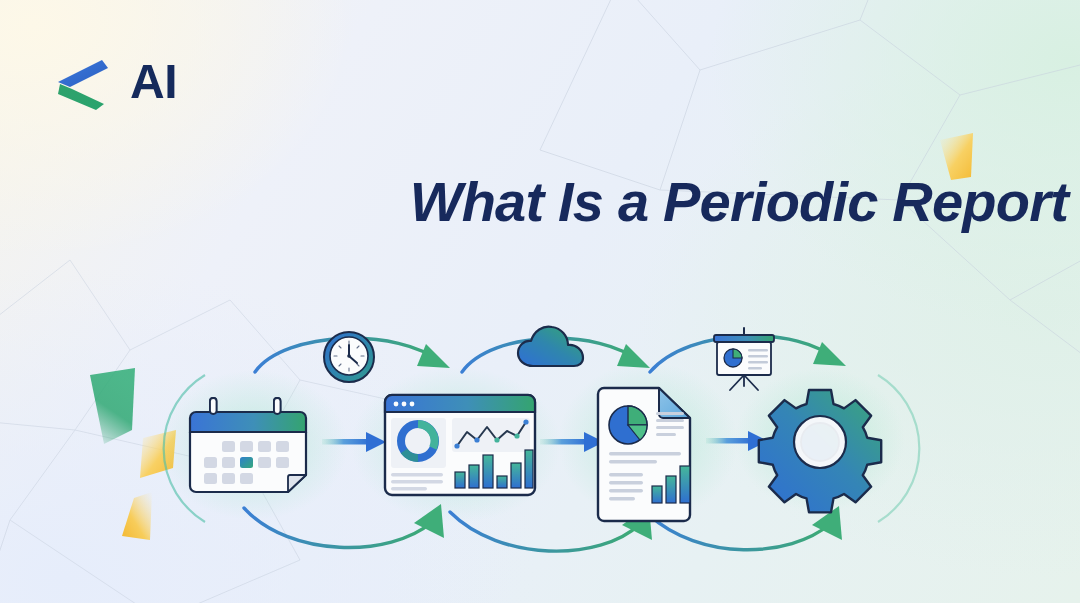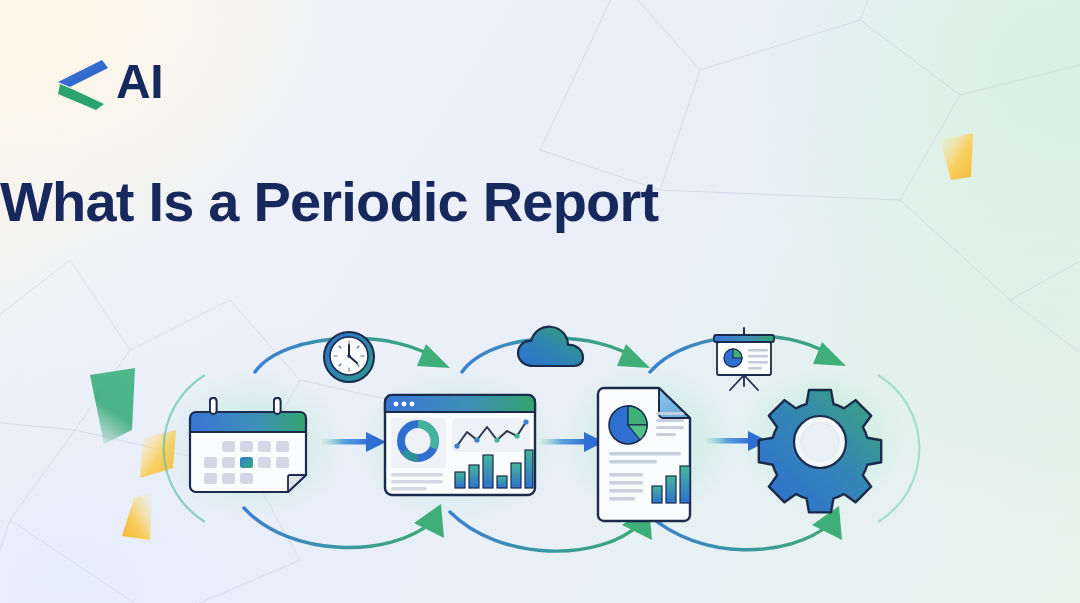--- a/index.html
+++ b/index.html
@@ -18,34 +18,35 @@
       radial-gradient(ellipse 520px 380px at 3% 4%,   #fdf8e8 0%, rgba(253,248,232,0) 62%),
       radial-gradient(ellipse 560px 430px at 99% 10%, #d8f0e2 0%, rgba(216,240,226,0) 64%),
       radial-gradient(ellipse 620px 400px at 97% 52%, #dff0e8 0%, rgba(223,240,232,0) 66%),
       radial-gradient(ellipse 700px 460px at 6% 96%,  #e6edfb 0%, rgba(230,237,251,0) 68%),
       linear-gradient(122deg, #f6f4ec 0%, #eef1f9 26%, #e9eff9 50%, #e7f1f3 72%, #e6f2ec 100%);
   }
   .bg-svg { position:absolute; inset:0; }
   
   #logo {
     position:absolute; left:52px; top:54px;
-    display:flex; align-items:center; gap:2px;
+    display:flex; align-items:center; gap:16px;
   }
   #logo .mark { width:62px; height:56px; display:block; }
   #logo .wordmark {
     font-size:48px; font-weight:bold; letter-spacing:-0.5px;
     color:#152a5c; line-height:1; font-family:"Liberation Sans", sans-serif;
   }
   
   #title {
-    position:absolute; left:0; right:0; top:168px;
-    text-align:left; color:#17295c;
+    position:absolute; left:0; right:12px; top:168px;
+    text-align:right; color:#17295c;
     font-size:56px; font-weight:bold; line-height:1.22;
     letter-spacing:-0.8px;
     font-family:"Liberation Sans", sans-serif;
+    font-style:italic;
   }
   #title .l { display:block; white-space:nowrap; }
   
   #illustration { position:absolute; left:0; top:300px; width:1080px; height:303px; }
 </style>
 </head>
 <body>
 
 <div id="stage">
 

